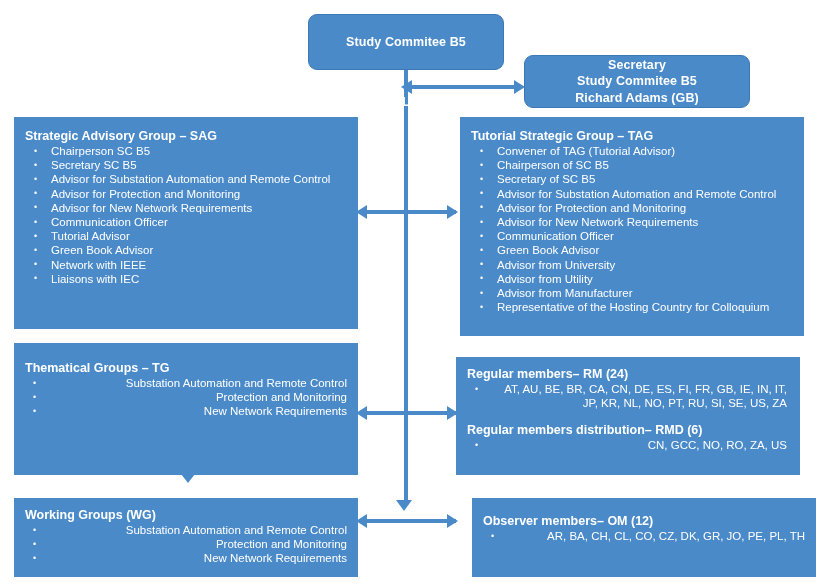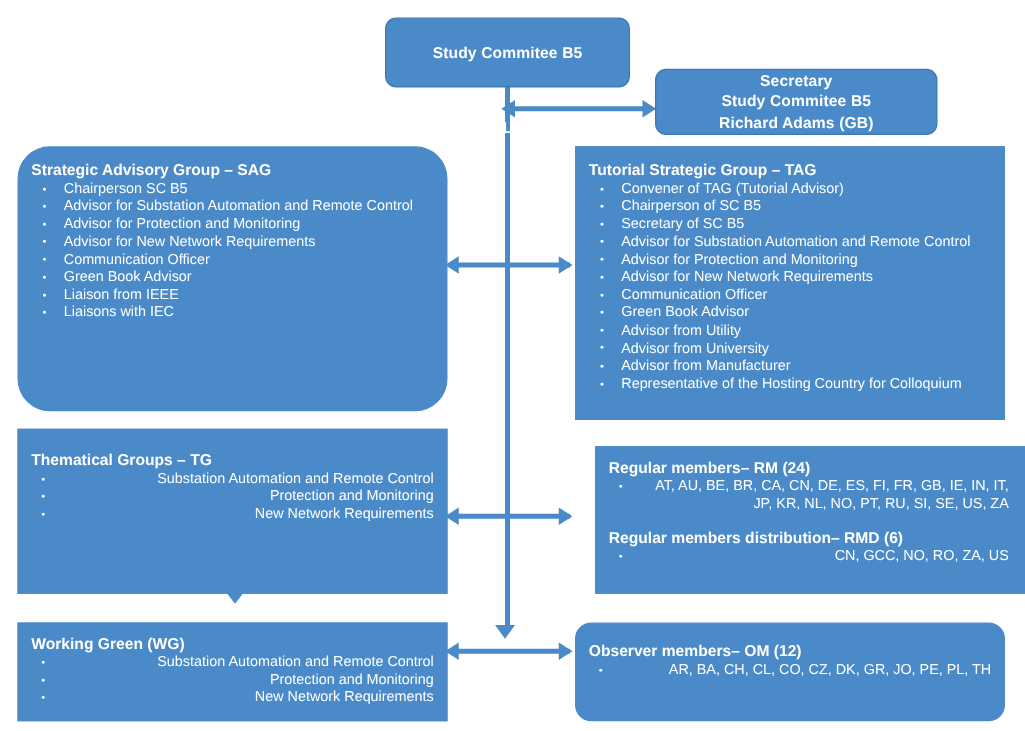--- a/index.html
+++ b/index.html
@@ -148,81 +148,83 @@
     <span class="ln">Study Commitee B5</span>
     <span class="ln">Rannveig Loken (NO)</span>
   </div>
 
   <div class="round-box" style="left:524px; top:55px; width:226px; height:53px;">
     <span class="ln">Secretary</span>
     <span class="ln">Study Commitee B5</span>
     <span class="ln">Richard Adams (GB)</span>
   </div>
 
-  <div class="panel" style="left:14px; top:117px; width:344px; height:212px; padding:11px 10px 0 10px;border-radius:26px;">
+  <div class="panel" style="left:14px; top:117px; width:344px; height:212px; padding:11px 10px 0 10px;">
     <div class="panel-title">Strategic Advisory Group – SAG</div>
     <ul class="bullets gap-top-lg">
       <li>Chairperson  SC B5</li>
+      <li>Secretary SC B5</li>
       <li>Advisor for Substation Automation and Remote Control</li>
       <li>Advisor for Protection and Monitoring</li>
       <li>Advisor for New Network Requirements</li>
       <li>Communication Officer</li>
+      <li>Tutorial Advisor</li>
       <li>Green Book Advisor</li>
-      <li>Liaison  from IEEE</li>
+      <li>Network  with IEEE</li>
       <li>Liaisons  with IEC</li>
     </ul>
   </div>
 
   <div class="panel" style="left:460px; top:117px; width:344px; height:219px; padding:11px 8px 0 10px;">
     <div class="panel-title">Tutorial Strategic Group – TAG</div>
     <ul class="bullets gap-top-lg">
       <li>Convener of TAG (Tutorial Advisor)</li>
       <li>Chairperson  of SC B5</li>
       <li>Secretary of SC B5</li>
       <li>Advisor for Substation Automation and Remote Control</li>
       <li>Advisor for Protection and Monitoring</li>
       <li>Advisor for New Network Requirements</li>
       <li>Communication Officer</li>
       <li>Green Book Advisor</li>
+      <li>Advisor from University</li>
       <li>Advisor from Utility</li>
-      <li>Advisor from University</li>
       <li>Advisor from Manufacturer</li>
       <li>Representative of the Hosting Country for Colloquium</li>
     </ul>
   </div>
 
   <div class="panel" style="left:14px; top:343px; width:344px; height:132px; padding:17px 10px 0 10px;">
     <div class="panel-title">Thematical Groups – TG</div>
     <ul class="bullets tight gap-top-sm">
       <li>Substation Automation and Remote Control</li>
       <li>Protection and Monitoring</li>
       <li>New Network Requirements</li>
     </ul>
   </div>
 
-  <div class="panel" style="left:476px; top:357px; width:344px; height:118px; padding:9px 12px 0 10px;">
+  <div class="panel" style="left:456px; top:357px; width:344px; height:118px; padding:9px 12px 0 10px;">
     <div class="panel-title">Regular members–  RM (24)</div>
     <ul class="bullets tight gap-top-sm">
       <li class="wrap">AT, AU, BE, BR, CA, CN, DE, ES, FI, FR,  GB, IE, IN, IT, JP, KR, NL, NO, PT, RU, SI, SE, US, ZA</li>
     </ul>
     <div class="panel-title sub">Regular members  distribution– RMD (6)</div>
     <ul class="bullets tight gap-top-sm">
       <li>CN, GCC, NO, RO, ZA, US</li>
     </ul>
   </div>
 
   <div class="panel" style="left:14px; top:498px; width:344px; height:79px; padding:9px 10px 0 10px;">
-    <div class="panel-title">Working Green (WG)</div>
+    <div class="panel-title">Working Groups (WG)</div>
     <ul class="bullets tight gap-top-sm">
       <li>Substation Automation and Remote Control</li>
       <li>Protection and Monitoring</li>
       <li>New Network Requirements</li>
     </ul>
   </div>
 
-  <div class="panel" style="left:460px; top:498px; width:344px; height:79px; padding:15px 10px 0 10px;border-radius:13px;">
+  <div class="panel" style="left:472px; top:498px; width:344px; height:79px; padding:15px 10px 0 10px;">
     <div class="panel-title">Observer members– OM (12)</div>
     <ul class="bullets tight gap-top-sm">
       <li>AR, BA, CH, CL, CO, CZ, DK, GR, JO, PE, PL, TH</li>
     </ul>
   </div>
 
 </div>
 
 </body></html>

